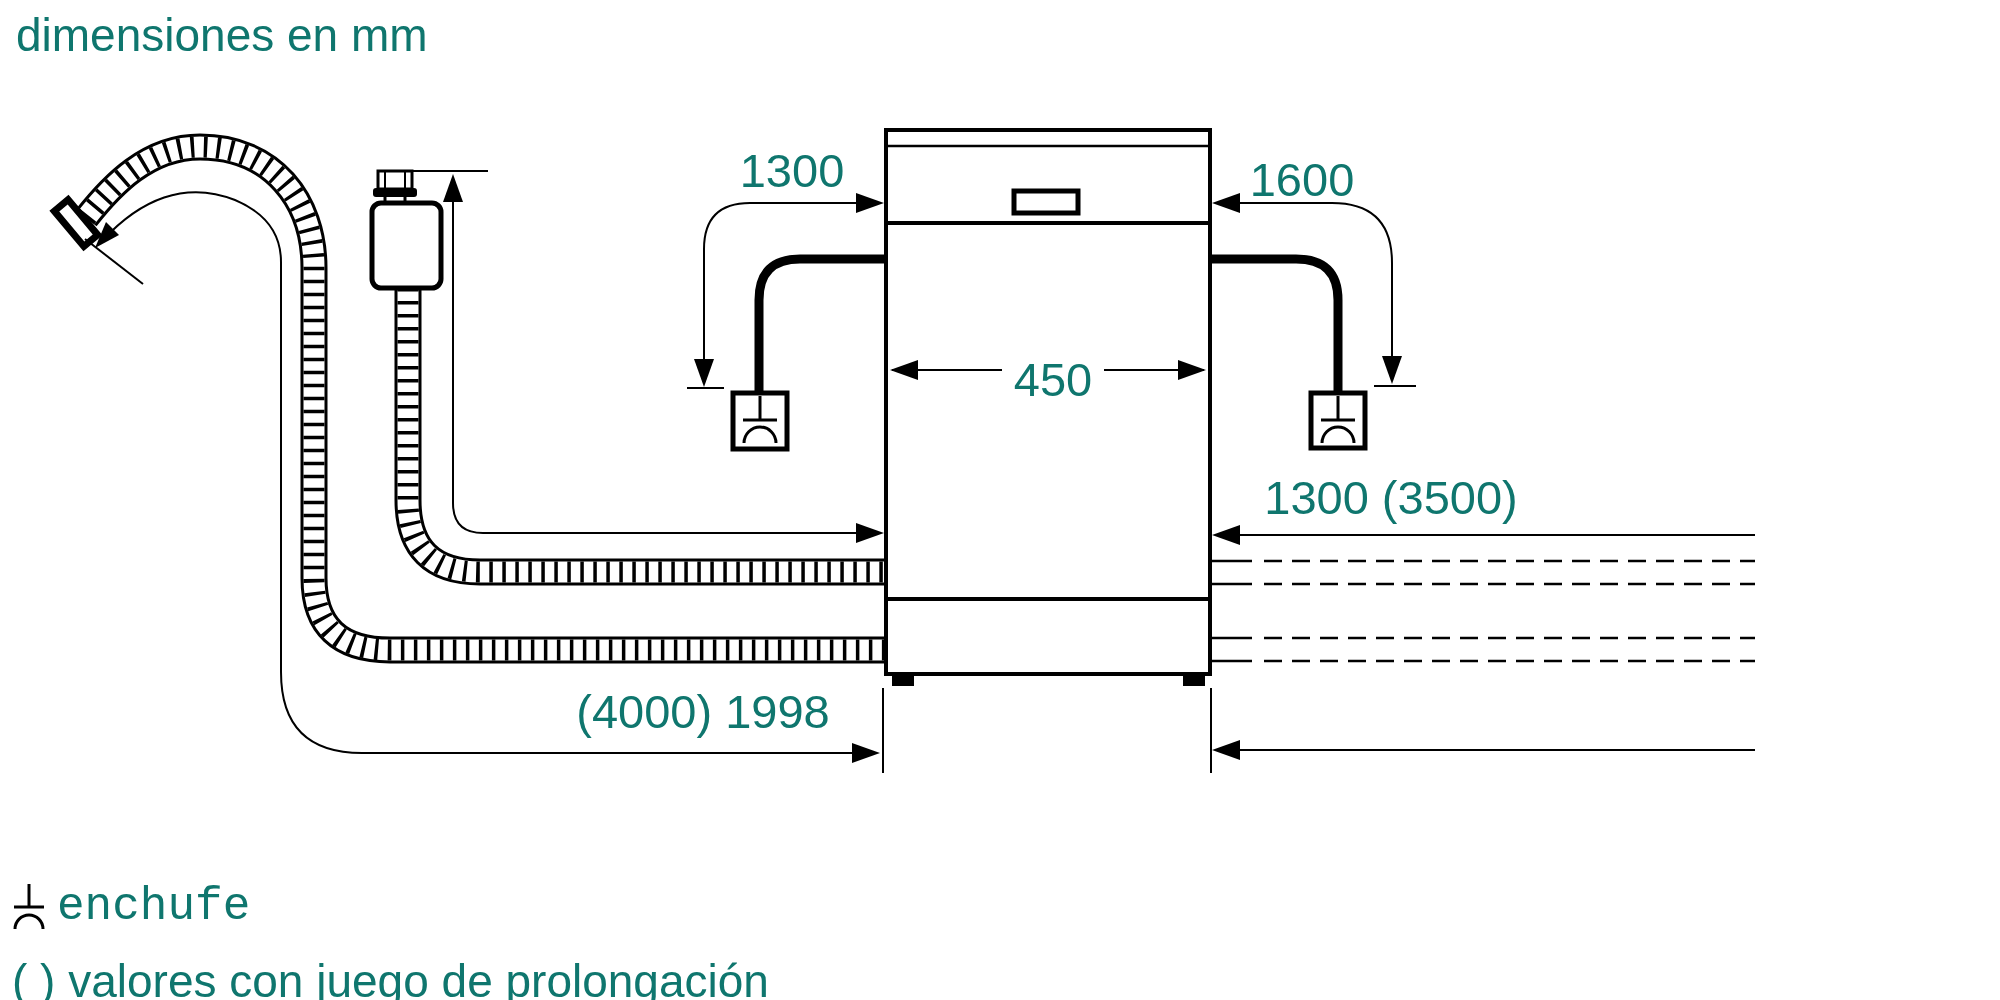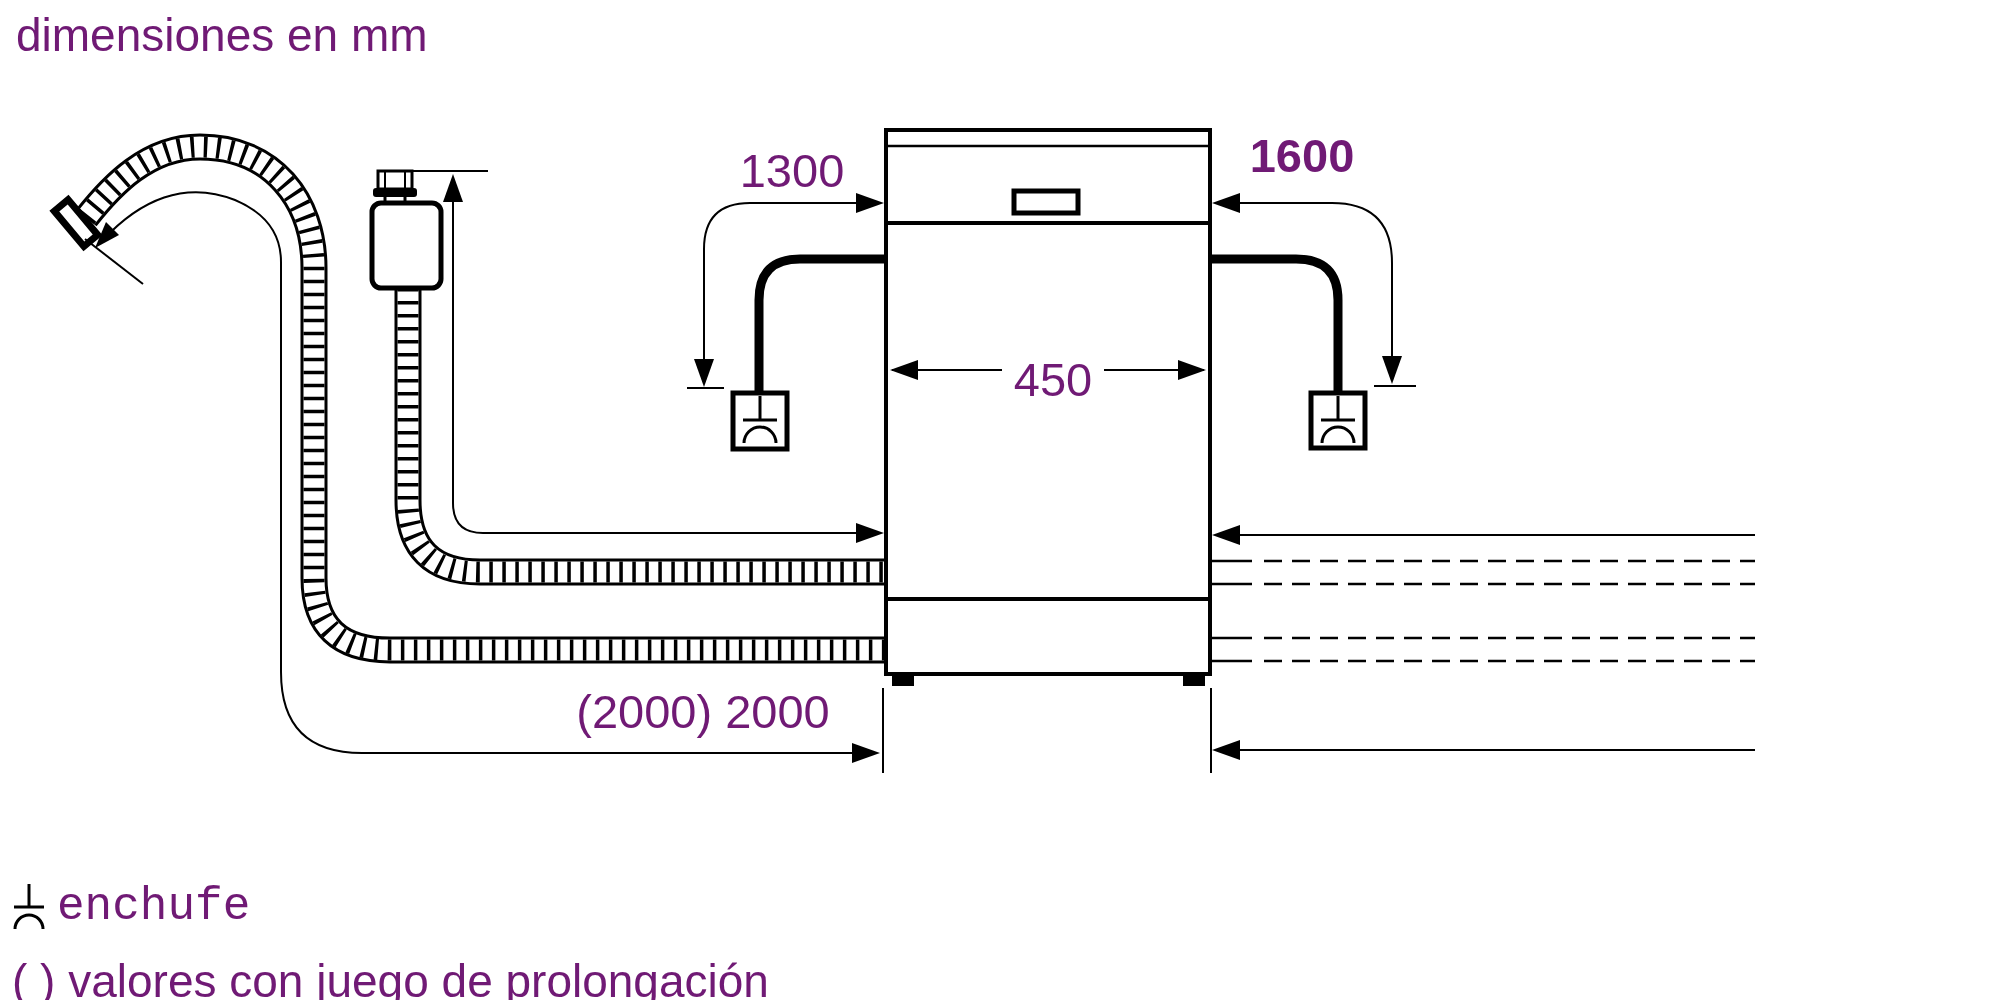--- a/index.html
+++ b/index.html
@@ -10,21 +10,21 @@
     font-family:"Liberation Sans", sans-serif;
     color:#000;
     overflow:hidden;
   }
   #drawing{position:absolute;left:0;top:0;}
   .lbl{
     position:absolute;
     white-space:nowrap;
     font-size:47px;
     line-height:1;
-    color:#701a75;
+    color:#0f766e;
   }
   .center{transform:translateX(-50%);}
   #title{font-size:46px;}
   .legend-line{font-size:46px;}
 </style>
 </head>
 <body>
 
 <div id="stage">
 
@@ -144,26 +144,27 @@
       <line x1="29" y1="884" x2="29" y2="907" stroke="#000" stroke-width="3"></line>
       <line x1="14" y1="907" x2="44" y2="907" stroke="#000" stroke-width="3"></line>
       <path d="M15,929 A14 14 0 0 1 43,929" fill="none" stroke="#000" stroke-width="3"></path>
     </g>
   </svg>
 
   <div id="title" class="lbl" style="left:16px; top:12px;">dimensiones en mm</div>
 
   <div class="lbl center" style="left:792px; top:147px;">1300</div>
 
-  <div class="lbl center" style="left:1302px; top:132px;font-weight:bold;">1600</div>
+  <div class="lbl center" style="left:1302px; top:156px;">1600</div>
 
   <div class="lbl center" style="left:1053px; top:356px;">450</div>
 
 
+  <div class="lbl center" style="left:1391px; top:474px;">1300 (3500)</div>
 
-  <div class="lbl center" style="left:703px; top:688px;">(2000) 2000</div>
+  <div class="lbl center" style="left:703px; top:688px;">(4000) 1998</div>
 
 
   <div class="lbl legend-line" style="left:57px; top:884px;font-family:Liberation Mono, monospace;">enchufe</div>
 
   <div class="lbl legend-line" style="left:12px; top:930px;margin-top:28px;">( ) valores con juego de prolongación</div>
 
 </div>
 
 </body></html>

